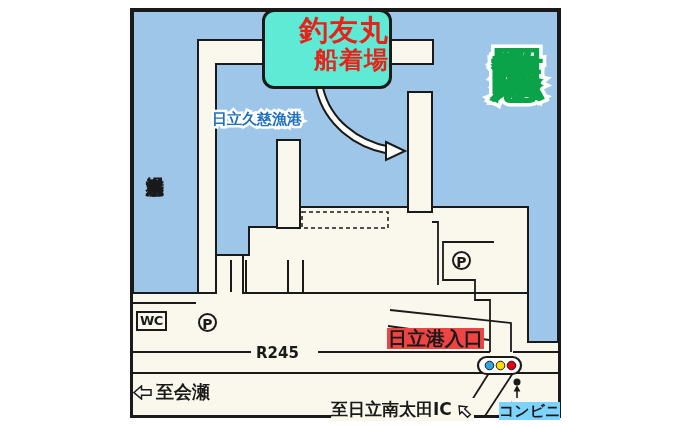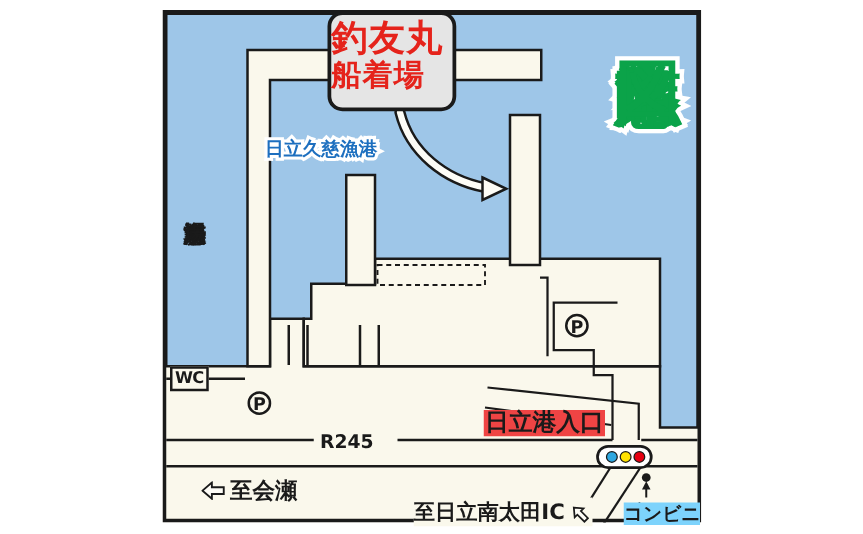--- a/index.html
+++ b/index.html
@@ -1,45 +1,45 @@
 <!DOCTYPE html>
 <html><head>
 <meta charset="utf-8">
 <style>
   html,body{margin:0;padding:0;background:#fff;}
   #stage{position:relative;width:690px;height:427px;background:#ffffff;overflow:hidden;
          font-family:"DejaVu Sans","Liberation Sans",sans-serif;color:#1a1a1a;}
   #map-svg{position:absolute;left:130px;top:8px;}
   .abs{position:absolute;}
   
-  .bubble{left:262px;top:9px;width:103px;height:80px;background:#e5e5e5;border:3px solid #1a1a1a;
-          border-radius:12px;text-align:left;box-sizing:border-box;padding-top:2px;}
+  .bubble{left:262px;top:9px;width:130px;height:80px;background:#5eead4;border:3px solid #1a1a1a;
+          border-radius:12px;text-align:right;box-sizing:border-box;padding-top:2px;}
   .bubble .l1{font-size:29px;line-height:33px;font-weight:bold;color:#e5231b;letter-spacing:1px;}
   .bubble .l2{font-size:24px;line-height:27px;font-weight:bold;color:#e5231b;letter-spacing:1px;}
   
   .halo-wrap{position:absolute;}
   .halo-wrap .layer{display:block;white-space:nowrap;}
   .halo-wrap .back{position:absolute;left:0;top:0;}
   .port-name{left:212px;top:110px;font-size:15px;font-weight:bold;}
   .port-name .back{-webkit-text-stroke:5px #ffffff;}
   .port-name .front{position:relative;color:#1d6fbf;}
   .map-title{left:491px;top:7px;font-size:53px;font-weight:bold;line-height:1.02;}
   .vert{writing-mode:vertical-rl;text-orientation:upright;}
   .map-title .back{-webkit-text-stroke:7px #ffffff;}
   .map-title .front{position:relative;color:#0ba349;}
   .beach-label{left:143px;top:163px;font-size:18px;font-weight:bold;letter-spacing:0px;color:#1a1a1a;}
   
-  .wc{left:136px;top:293px;border:2.5px solid #1a1a1a;background:#faf8ec;font-size:13px;
+  .wc{left:136px;top:311px;border:2.5px solid #1a1a1a;background:#faf8ec;font-size:13px;
       font-weight:bold;line-height:14px;padding:1px 2px;letter-spacing:-0.5px;text-align:right;}
   .pcircle{width:19px;height:19px;border:2px solid #1a1a1a;border-radius:50%;background:#faf8ec;
            font-size:14px;font-weight:bold;text-align:center;line-height:19px;box-sizing:border-box;}
   .p1{left:198px;top:313px;} .p2{left:452px;top:251px;}
   .r245{left:251px;top:341px;font-size:15px;font-weight:bold;background:#faf8ec;padding:0 5px;line-height:24px;}
   .entrance{left:387px;top:328px;font-size:19px;font-weight:bold;background:#ef4444;line-height:21px;padding:0 1px;}
-  .aise{left:133px;top:380px;display:flex;align-items:center;gap:4px;font-size:18px;font-weight:bold;margin-left:28px;}
+  .aise{left:133px;top:380px;display:flex;align-items:center;gap:4px;font-size:18px;font-weight:bold;}
   .ic{left:331px;top:398px;display:flex;align-items:flex-end;gap:2px;font-size:17px;font-weight:bold;background:#faf8ec;}
   .conbini{left:499px;top:402px;font-size:15px;font-weight:bold;background:#7dd3fc;line-height:18px;}
 </style>
 </head>
 <body>
 
 <div id="stage">
 
   <svg id="map-svg" width="431" height="410" viewBox="0 0 431 410">
     <rect x="0" y="0" width="431" height="410" fill="#faf8ec"></rect>

